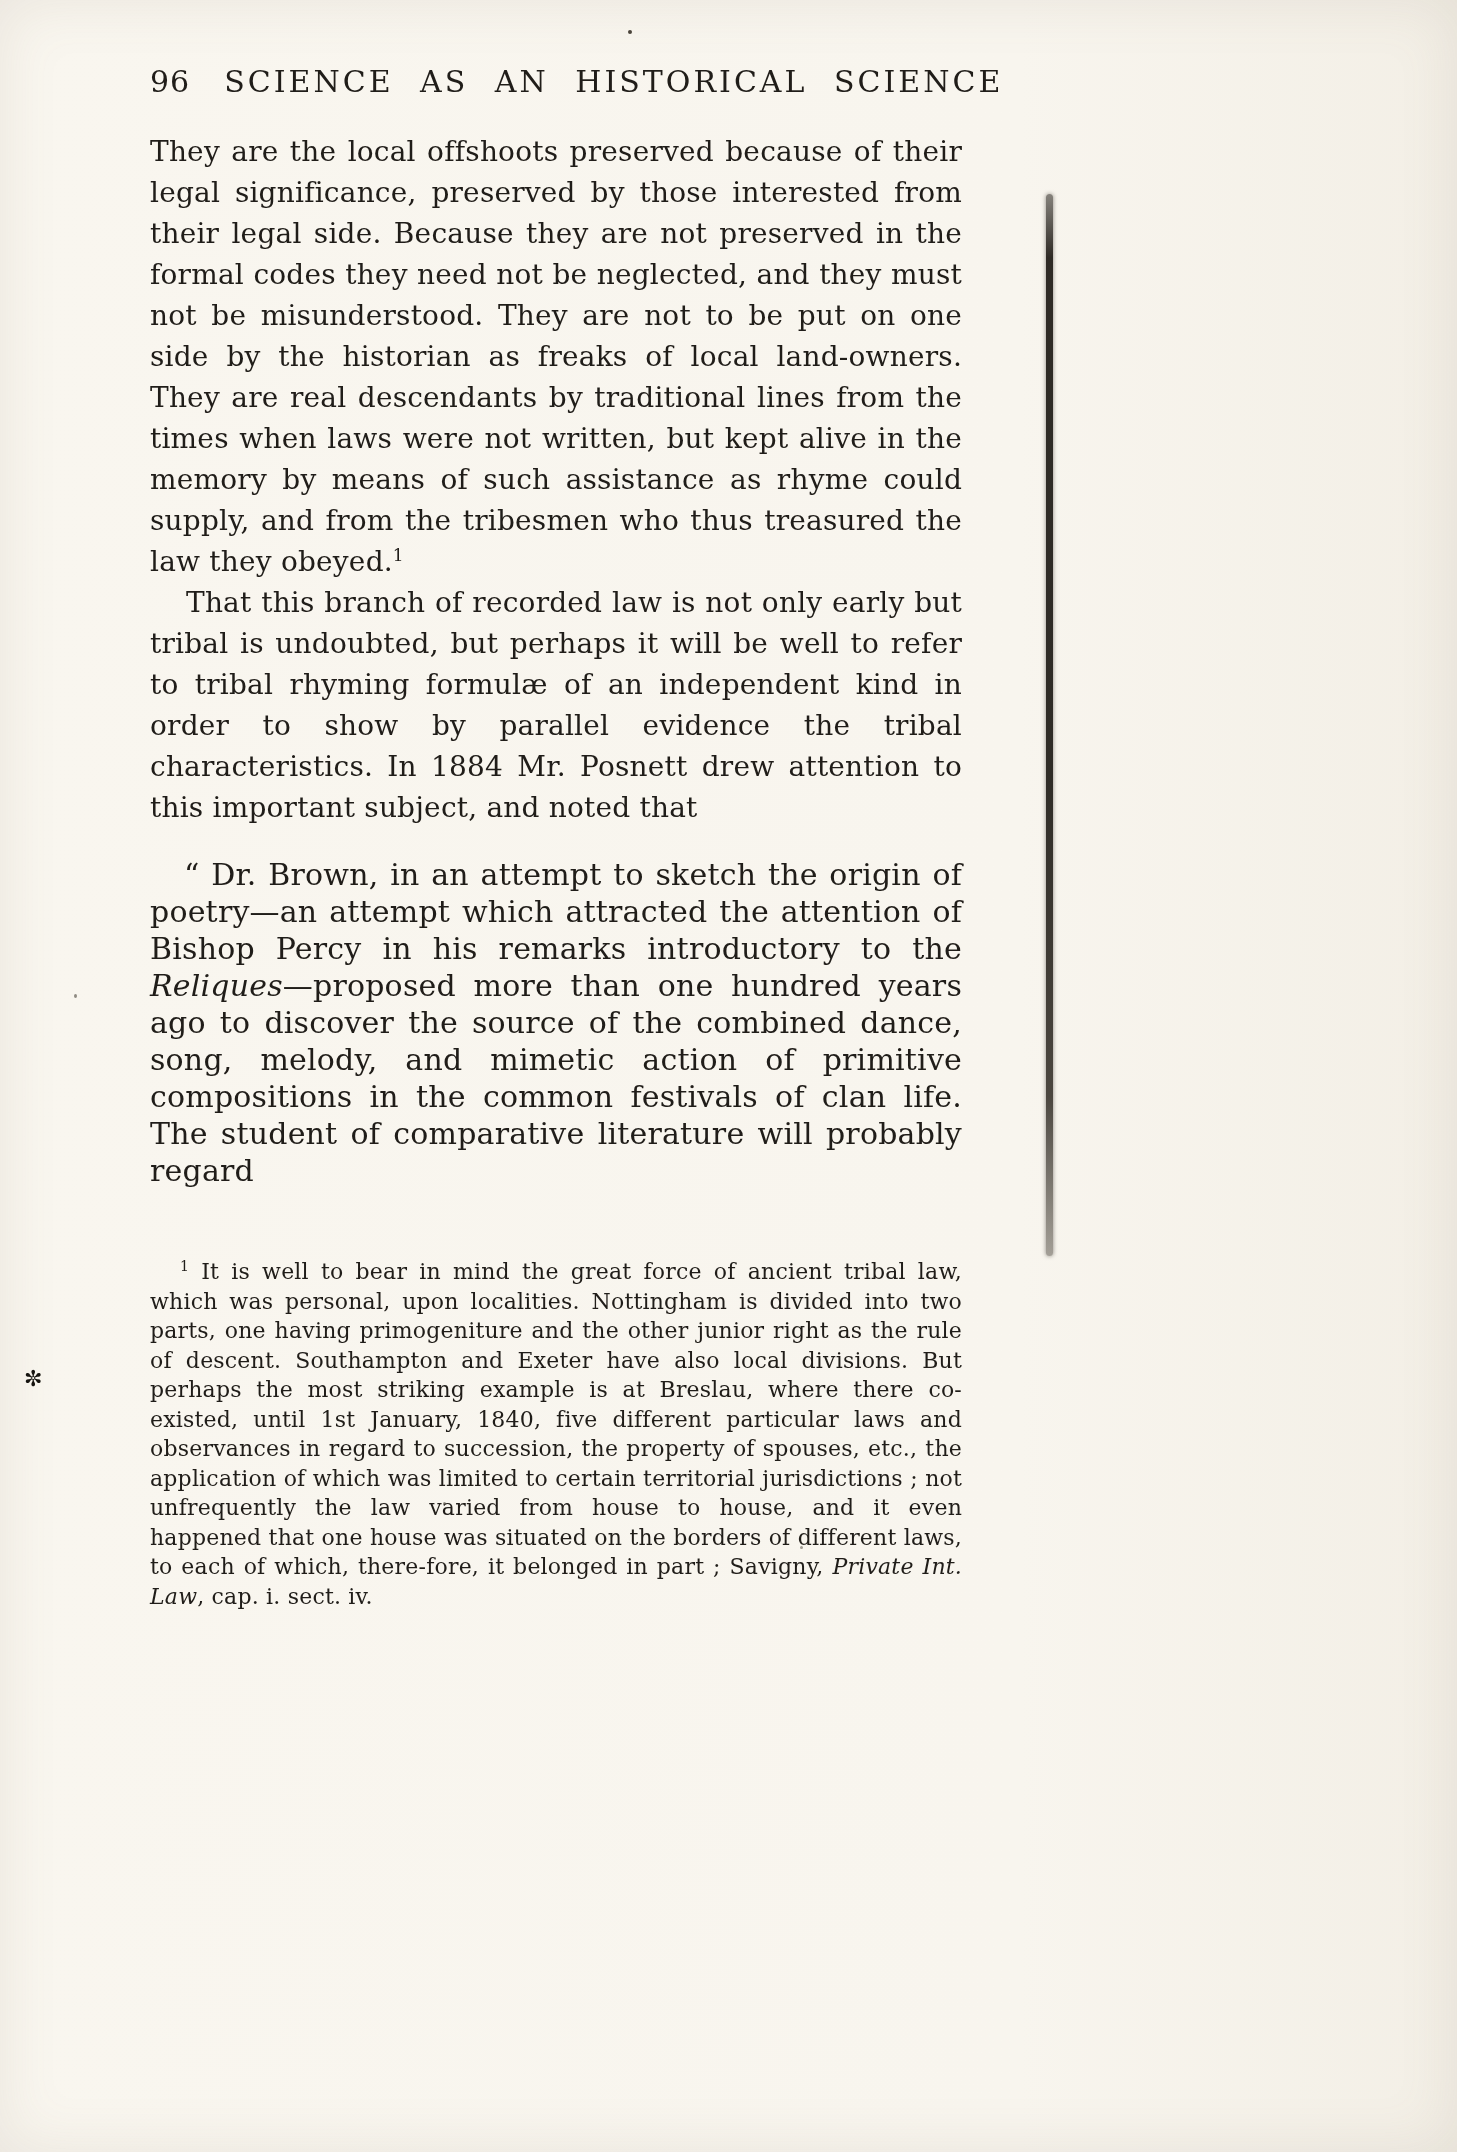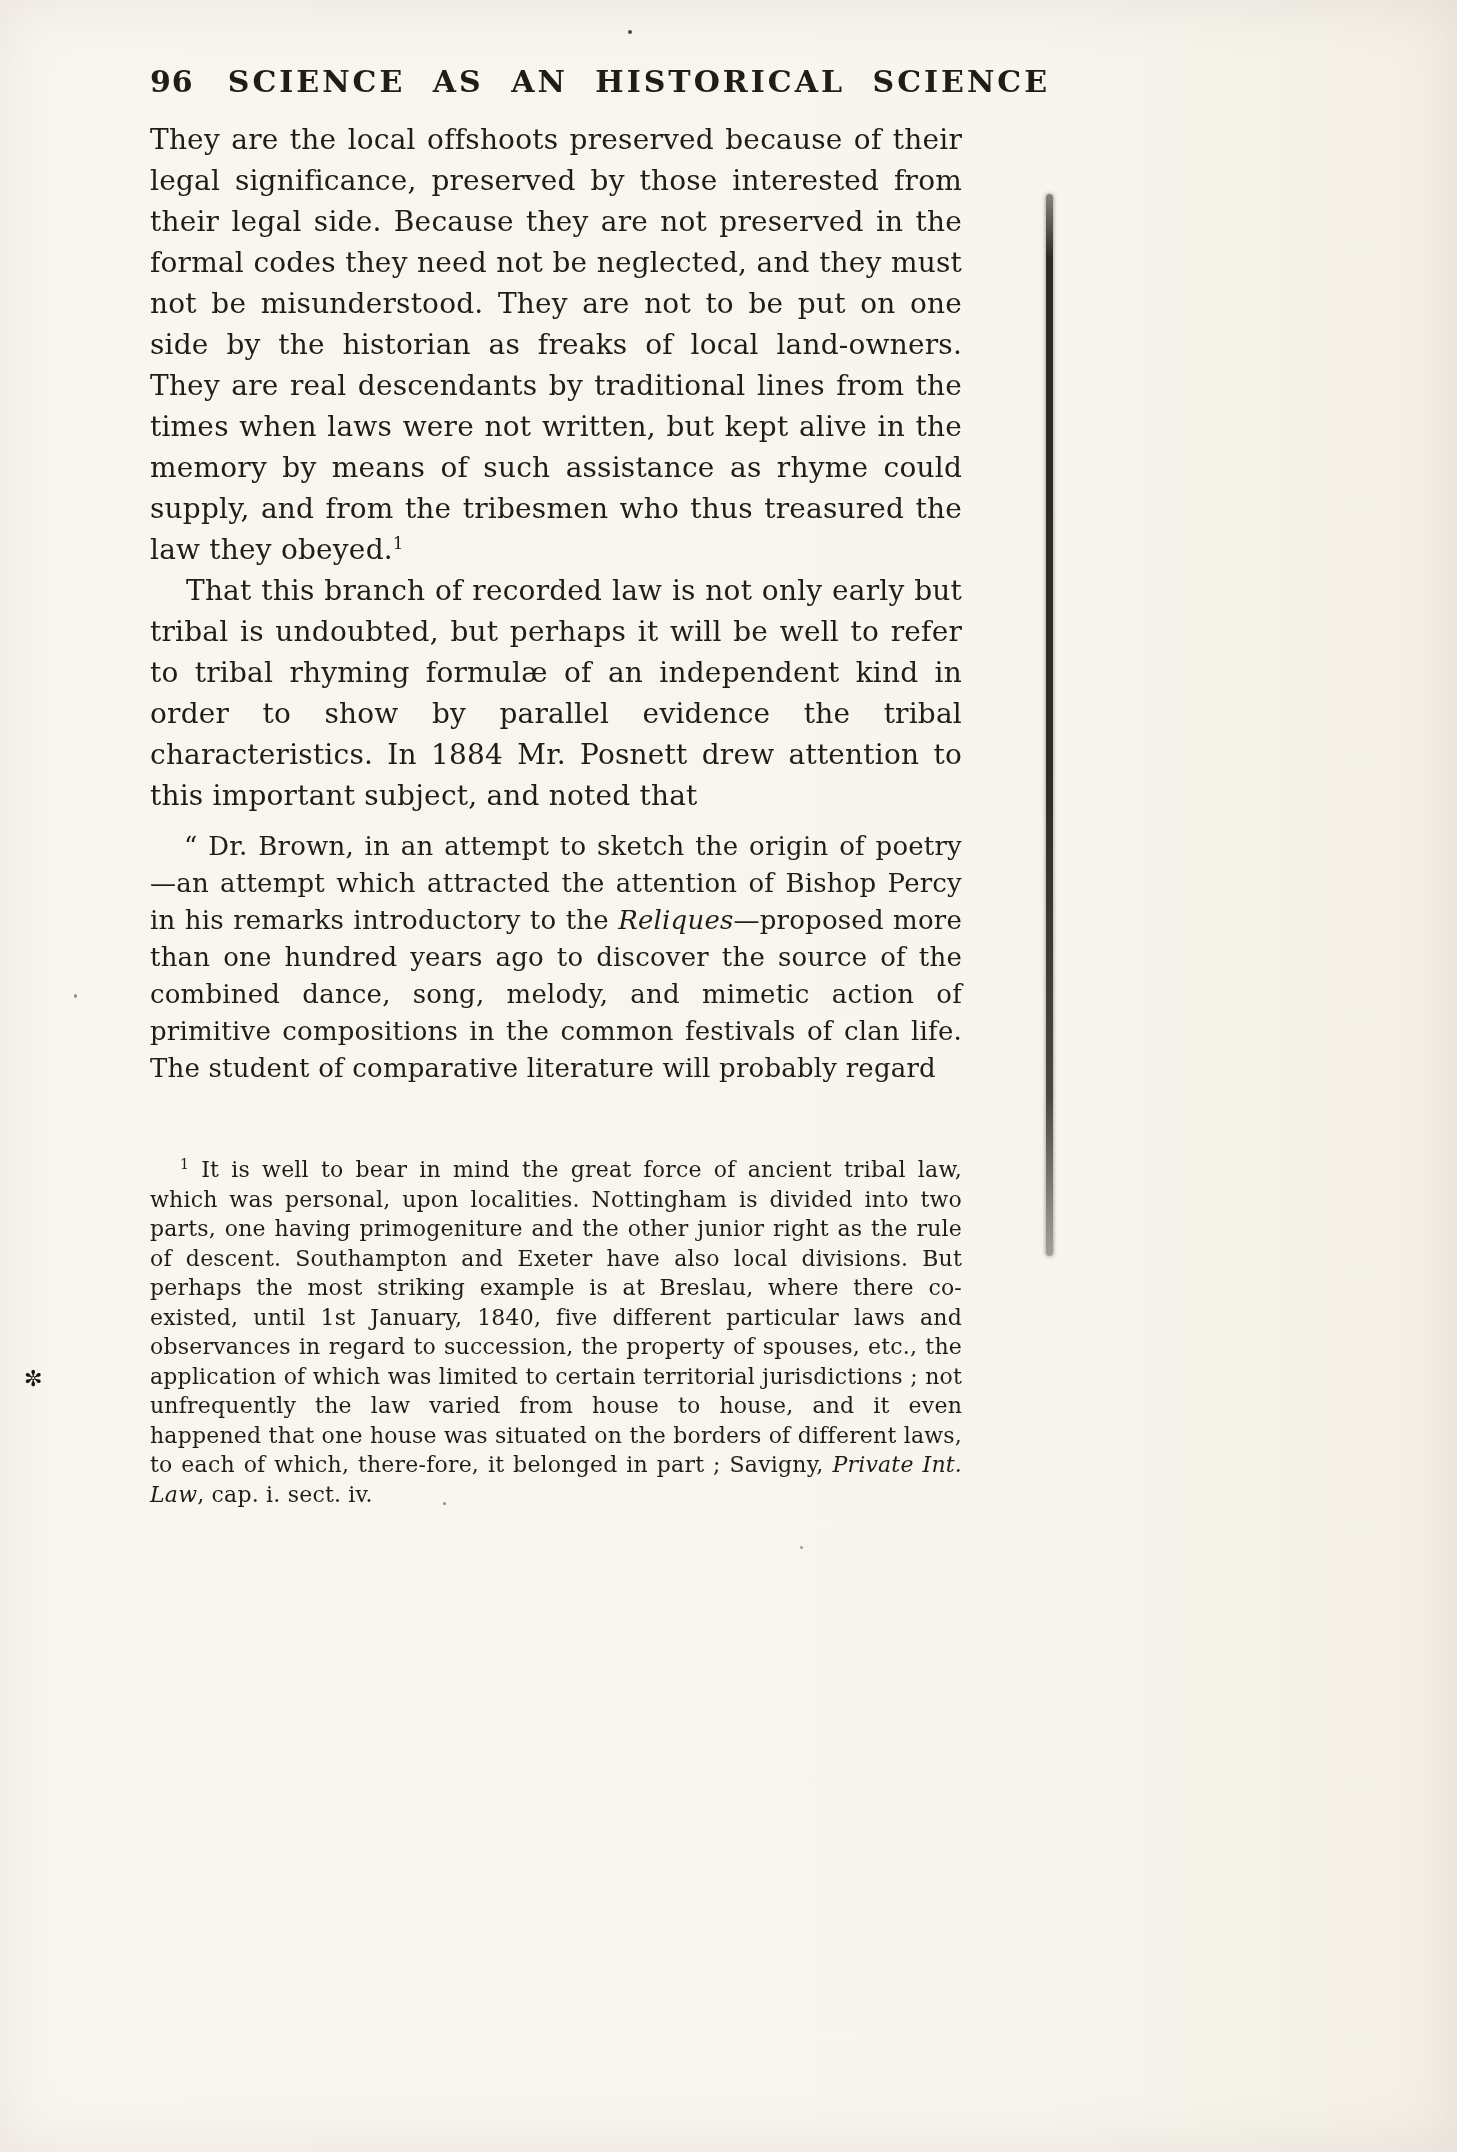--- a/index.html
+++ b/index.html
@@ -18,23 +18,22 @@
   }
   .content {
     position: absolute;
     left: 150px; top: 64px;
     width: 812px;
   }
   .header {
     display: flex;
     align-items: center;
     font-size: 30px;
-    margin-bottom: 20px;
+    margin-bottom: 32px;
     white-space: nowrap;
-    font-weight: bold;
   }
   .pagenum {
     margin-right: 34px;
     letter-spacing: 1px;
   }
   .running-title {
     letter-spacing: 3px;
     word-spacing: 14px;
   }
   p { margin: 0; }
@@ -44,25 +43,25 @@
     text-align: justify;
     letter-spacing: 0.2px;
   }
   .indent { text-indent: 36px; }
   .fnref {
     font-size: 17px;
     vertical-align: super;
     line-height: 0;
   }
   .quote {
-    font-size: 26px;
+    font-size: 30px;
     line-height: 37px;
     text-align: justify;
     text-indent: 34px;
-    margin-top: 12px;
+    margin-top: 28px;
     letter-spacing: 0.2px;
   }
   .footnote {
     font-size: 22px;
     line-height: 29.5px;
     text-align: justify;
     text-indent: 30px;
     margin-top: 68px;
     letter-spacing: 0.2px;
   }

